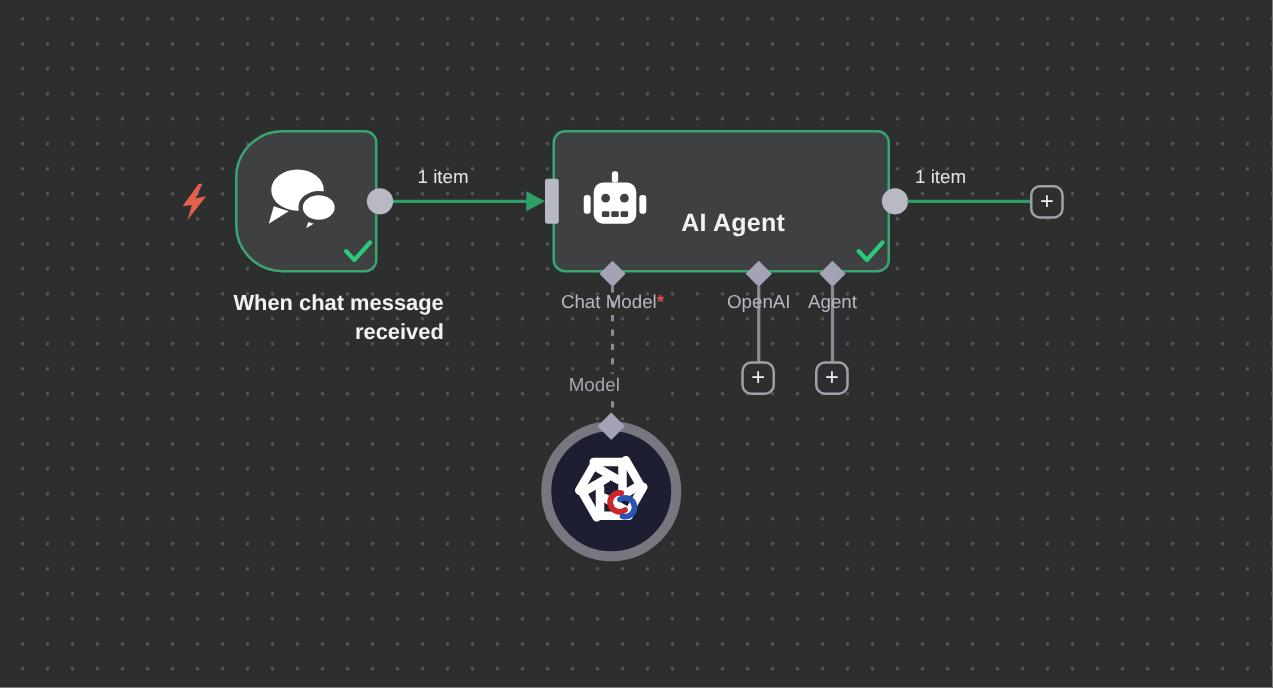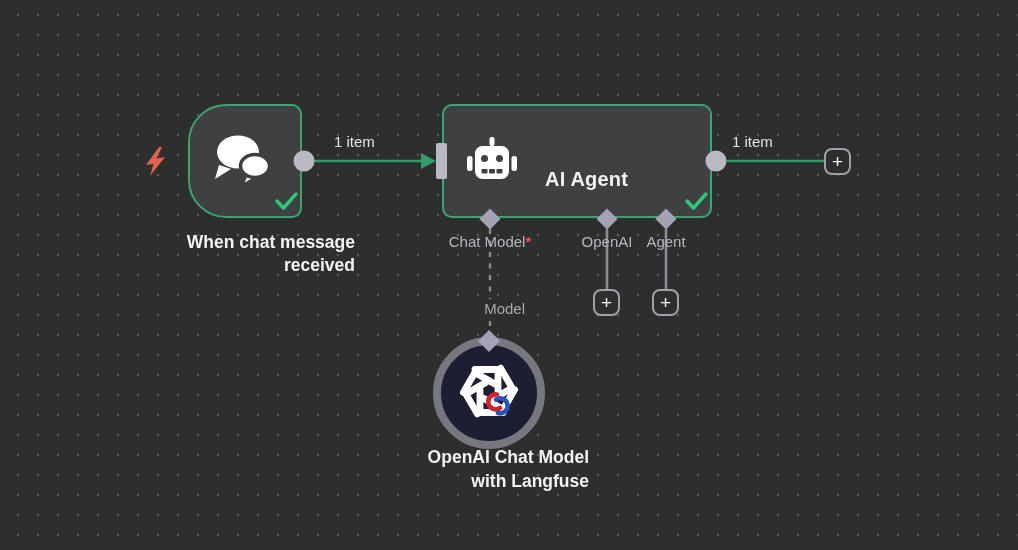--- a/index.html
+++ b/index.html
@@ -74,21 +74,21 @@
     font-size: 15px; color: #b6b6c0; font-weight: 400;
     white-space: nowrap;
   }
   .port-chat-model { left: 420px; top: 233px; width: 140px; }
   .port-memory     { left: 567px; top: 233px; width: 80px; }
   .port-tool       { left: 636px; top: 233px; width: 60px; }
   .required-mark   { color: #e0504d; font-weight: 700; }
 
   .model-edge-label {
     position: absolute; left: 455px; top: 299px; width: 70px;
-    text-align: right; font-size: 15px; color: #a6a6ae;
+    text-align: left; font-size: 15px; color: #a6a6ae;
     background: #2d2e2e; padding: 1px 0;
   }
 
   .plus-btn {
     position: absolute; width: 27px; height: 27px;
     border: 2px solid #9fa0aa; border-radius: 8px;
     background: #2d2e2e; color: #f0f0f2;
     font-size: 19px; font-weight: 400;
     line-height: 22px; text-align: center;
     cursor: pointer; padding: 0;
@@ -167,21 +167,20 @@
     <g>
       <path d="M 497,394.5 A 7.5,7.5 0 1 0 500,408" fill="none" stroke="#cf2428" stroke-width="4.6" stroke-linecap="round"></path>
       <path d="M 498,413 A 7.5,7.5 0 1 0 496,399.5" fill="none" stroke="#2a54b4" stroke-width="4.6" stroke-linecap="round"></path>
     </g>
   </svg>
 
   <div class="node-title-agent">AI Agent</div>
 
   <div class="node-label label-trigger">When chat message received</div>
 
-  <div class="node-label label-model-node">OpenAI Chat Model with Langfuse</div>
 
   <div class="items-label first">1 item</div>
 
   <div class="items-label second">1 item</div>
 
   <div class="port-label port-chat-model">
     <span>Chat Model</span><span class="required-mark">*</span>
   </div>
 
   <div class="port-label port-memory">OpenAI</div>

